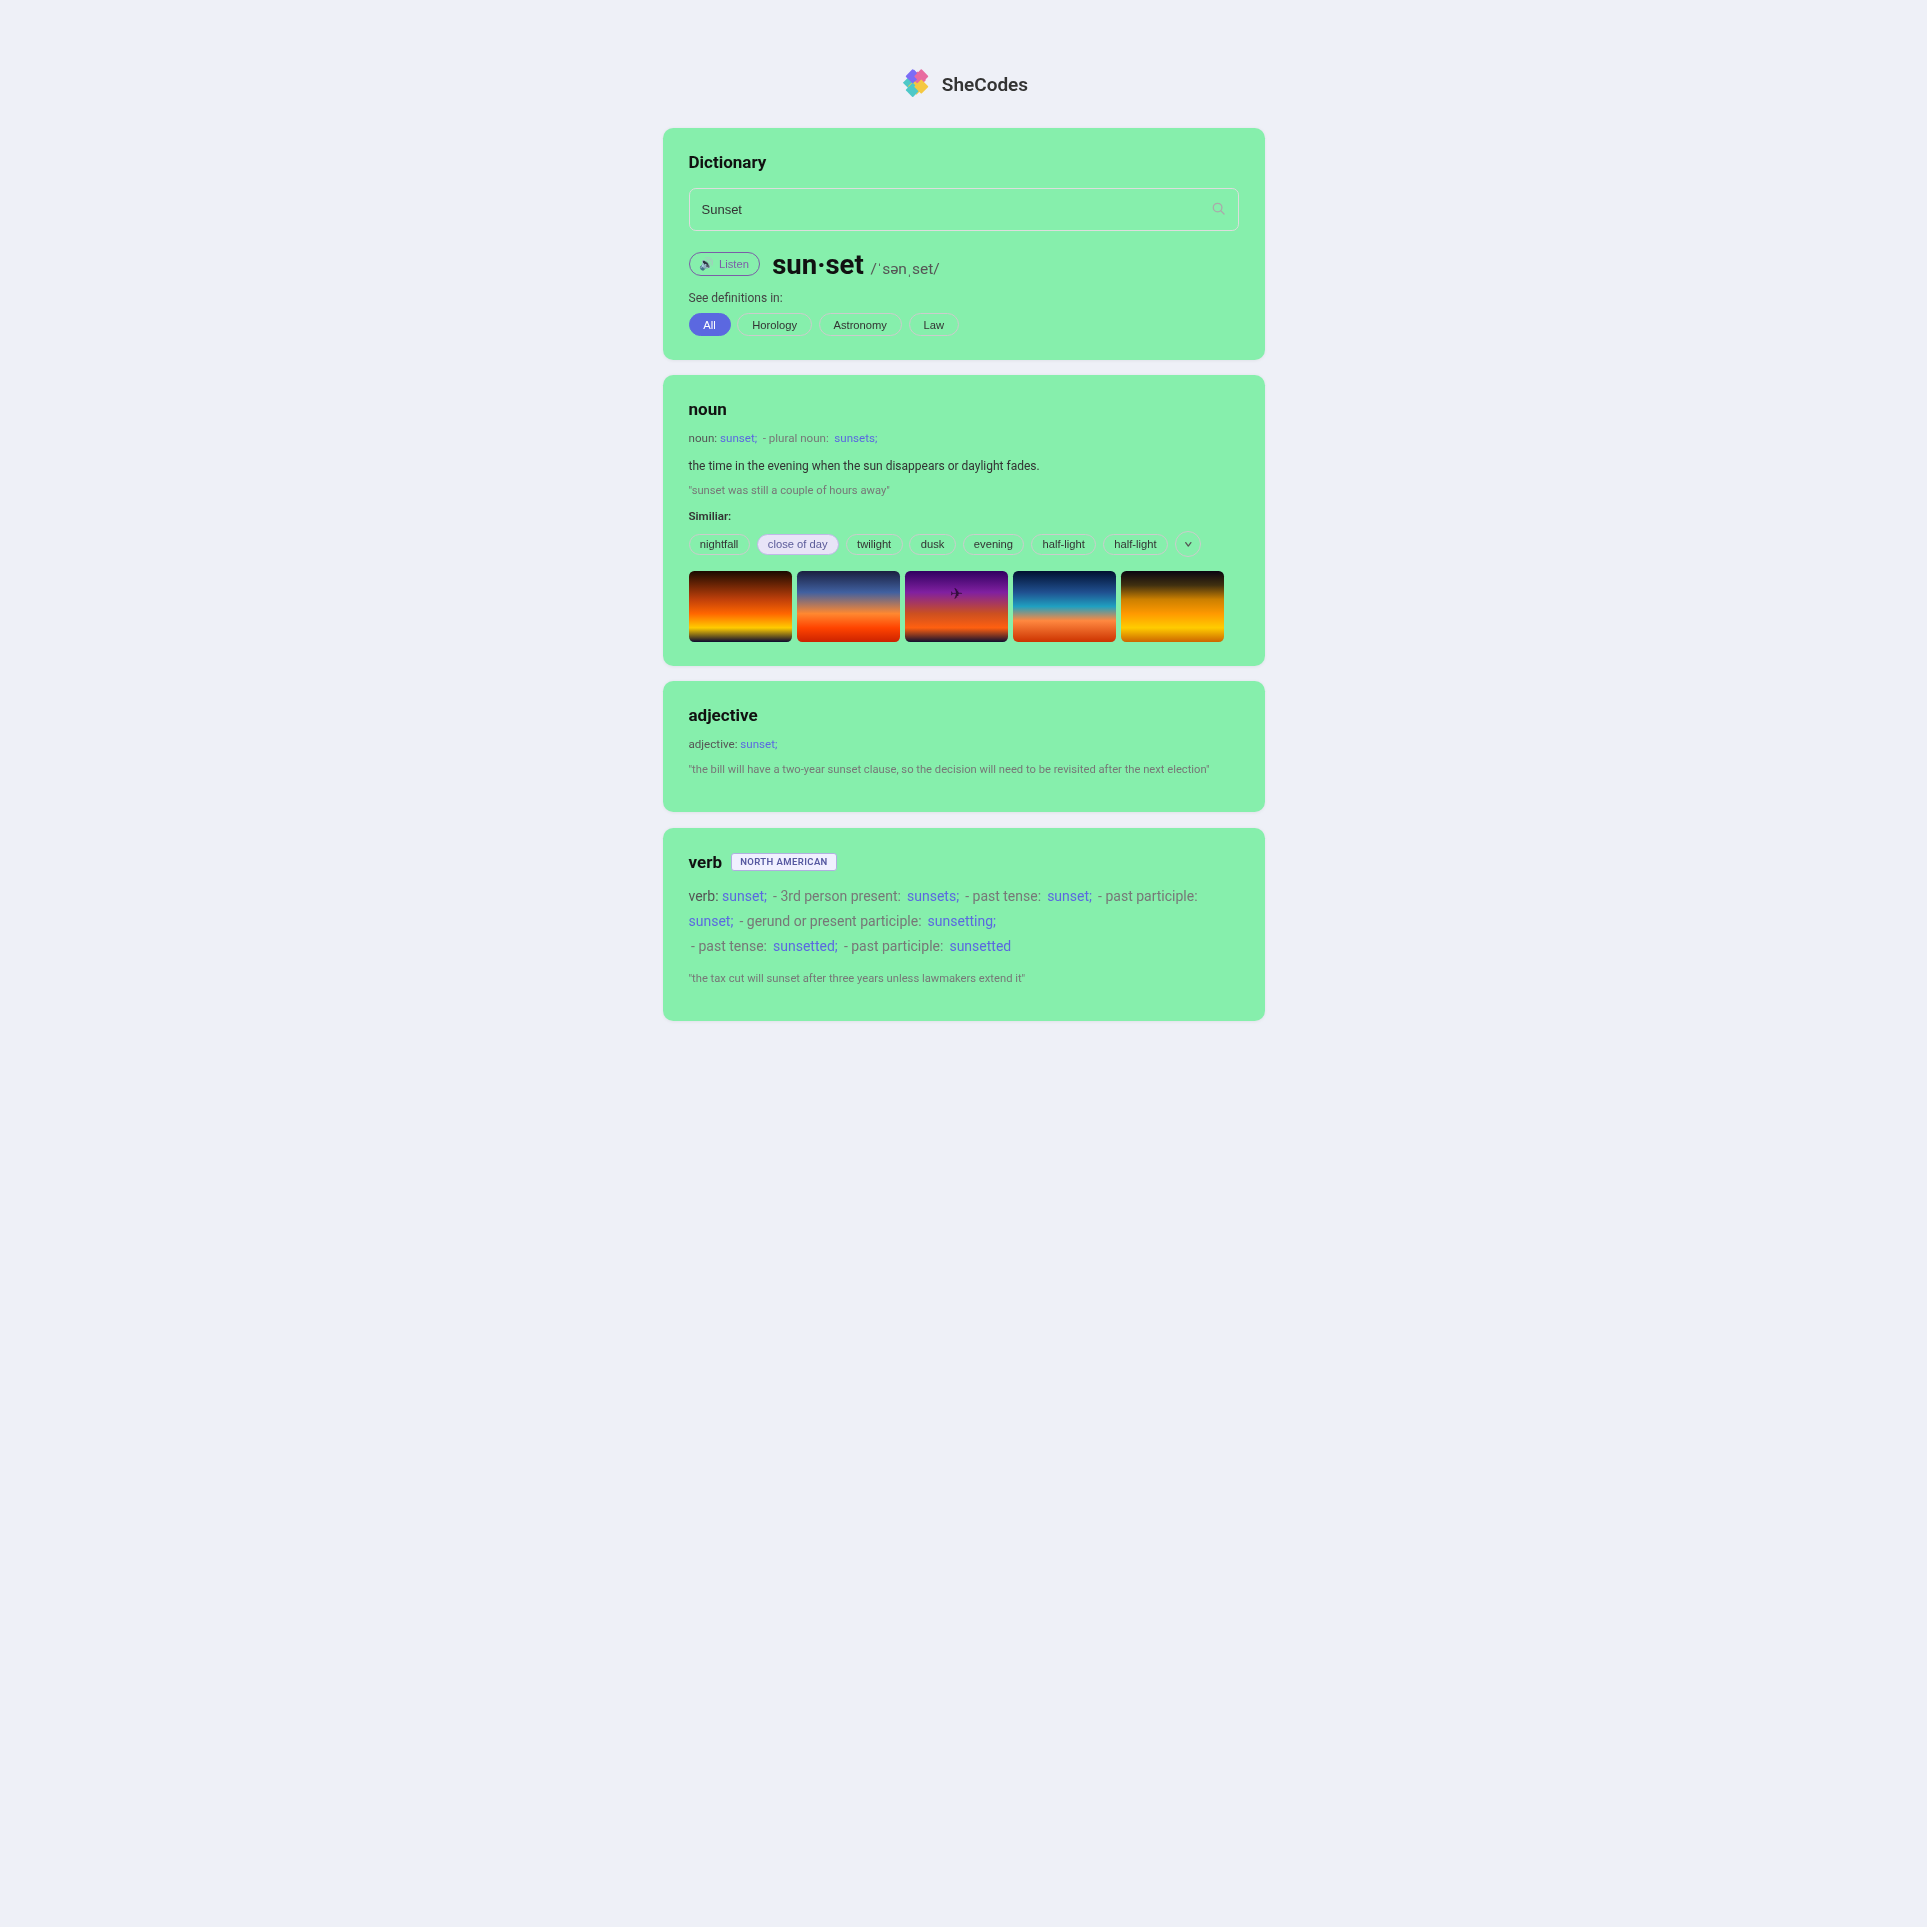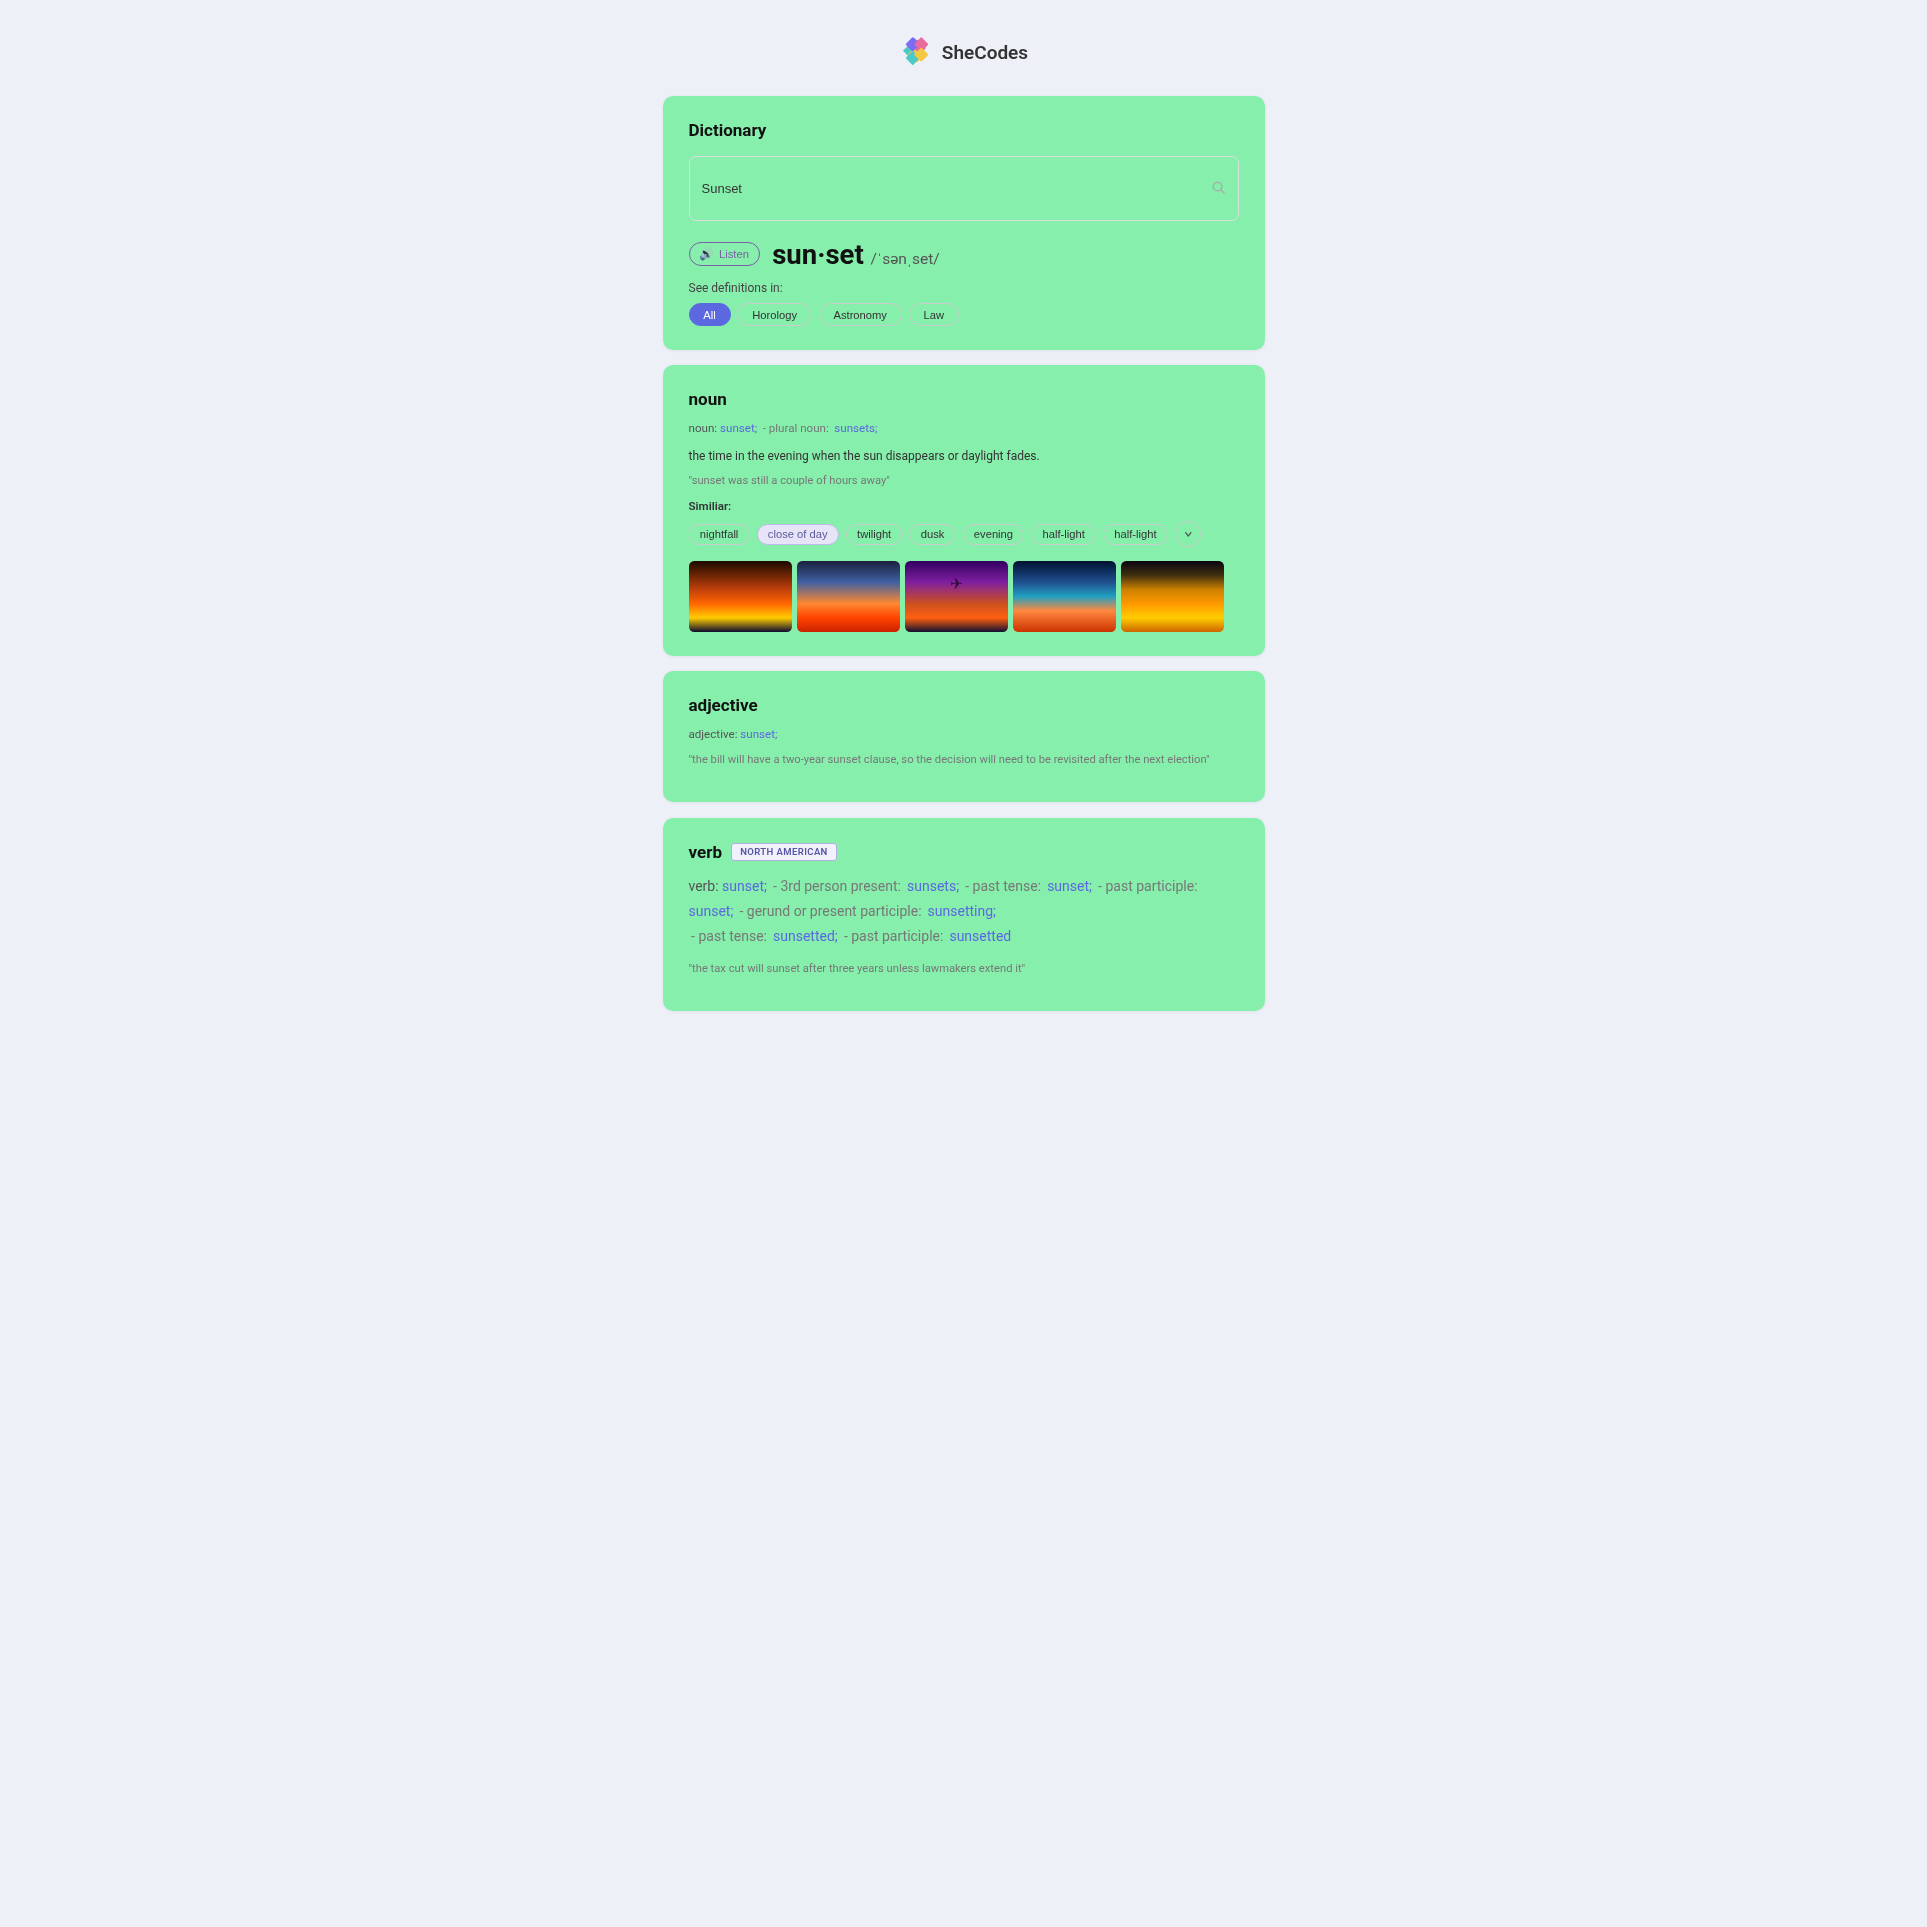--- a/index.html
+++ b/index.html
@@ -16,20 +16,21 @@
     .header {
       display: flex;
       justify-content: center;
       align-items: center;
       margin-bottom: 26px;
     }
     .logo-container {
       display: flex;
       align-items: center;
       gap: 6.9px;
+      margin-top: 32px;
     }
     .logo-text {
       font-size: 19px;
       font-weight: 600;
       color: #333;
     }
     .card {
       background: #86efac;
       border-radius: 10.3px;
       padding: 24px 26px;
@@ -40,21 +41,21 @@
       font-size: 17px;
       font-weight: 700;
       color: #111;
       margin-bottom: 15.5px;
     }
     .search-box {
       display: flex;
       align-items: center;
       border: 1.3px solid #ddd;
       border-radius: 6.9px;
-      padding: 24px 12px;
+      padding: 13px 12px;
       margin-bottom: 17px;
     }
     .search-input {
       flex: 1;
       border: none;
       outline: none;
       font-size: 13px;
       color: #333;
       background: transparent;
     }

